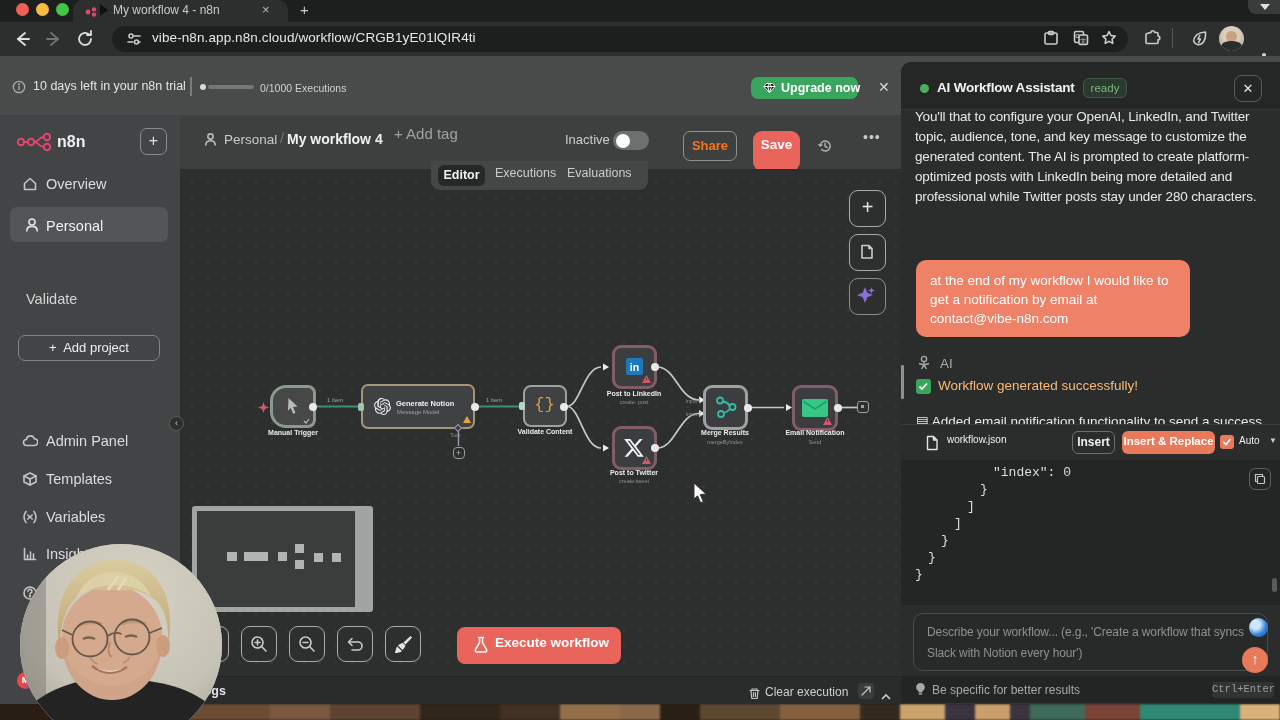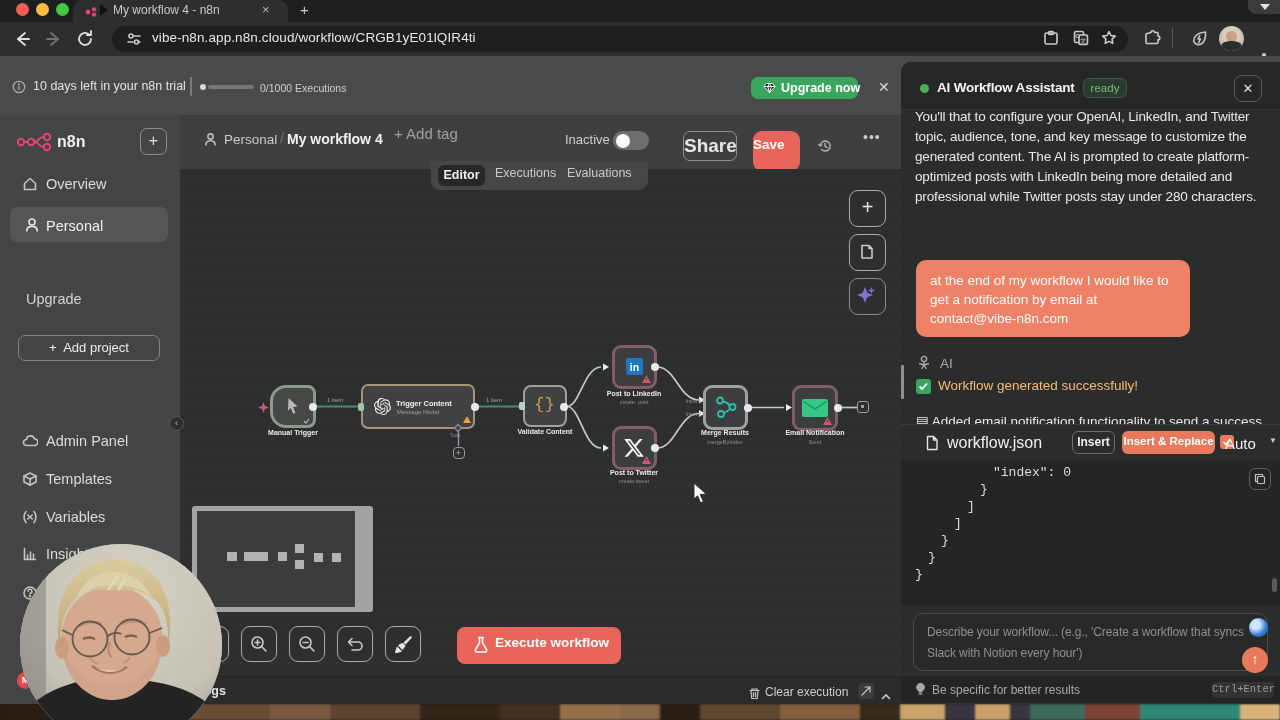--- a/index.html
+++ b/index.html
@@ -120,21 +120,21 @@
     <div class="abs" style="left:22px;top:61px;"><svg width="16" height="16" class="ico" style="stroke:#c3c4c4">
           <path d="M2.5 7.5 L8 2.5 L13.5 7.5 V13.5 H2.5z"></path>
         </svg></div>
     <div class="abs" style="left:46px;top:61px;color:#dcdddd;font-size:14.5px;">Overview</div>
     <div class="abs" style="left:10px;top:92px;width:158px;height:35px;background:#535556;border-radius:7px;"></div>
     <div class="abs" style="left:24px;top:102px;"><svg width="16" height="16" class="ico" style="stroke:#e3e4e4">
           <circle cx="8" cy="5" r="3"></circle>
           <path d="M2.8 14 c0-3 2.3-4.6 5.2-4.6 s5.2 1.6 5.2 4.6"></path>
         </svg></div>
     <div class="abs" style="left:46px;top:103px;color:#f0f1f1;font-size:14.5px;">Personal</div>
-    <div class="abs" style="left:26px;top:176px;color:#d3d4d4;font-size:14.5px;">Upgrade</div>
+    <div class="abs" style="left:26px;top:176px;color:#d3d4d4;font-size:14.5px;">Validate</div>
     <div class="abs" style="left:18px;top:220px;width:142px;height:26px;border:1px solid #828484;border-radius:7px;text-align:center;color:#eeefef;font-size:13px;line-height:24px;">+&nbsp; Add project</div>
     <div class="abs" style="left:22px;top:318px;"><svg width="16" height="16" class="ico" style="stroke:#c3c4c4">
           <path d="M4.5 12.5 a3 3 0 0 1 0 -6 a4 4 0 0 1 7.8 -.8 a2.8 2.8 0 0 1 .2 6.8z"></path>
         </svg></div>
     <div class="abs" style="left:46px;top:318px;color:#dcdddd;font-size:14.5px;">Admin Panel</div>
     <div class="abs" style="left:22px;top:356px;"><svg width="16" height="16" class="ico" style="stroke:#c3c4c4">
           <path d="M8 2 L14 5 L8 8 L2 5z"></path>
           <path d="M2 5v6l6 3 6-3V5"></path>
           <path d="M8 8v6"></path>
         </svg></div>
@@ -162,22 +162,22 @@
           <path d="M2.8 13 c0-2.8 2.1-4.3 4.7-4.3 s4.7 1.5 4.7 4.3"></path>
         </svg></div>
     <div class="abs" style="left:44px;top:17px;color:#c9caca;font-size:13.5px;">Personal</div>
     <div class="abs" style="left:100px;top:14px;color:#6f7171;font-size:15px;">/</div>
     <div class="abs" style="left:107px;top:16px;color:#f0f1f1;font-size:14px;font-weight:bold;">My workflow 4</div>
     <div class="abs" style="left:214px;top:10px;color:#a0a1a1;font-size:15px;">+ Add tag</div>
     <div class="abs" style="left:385px;top:17px;color:#cdcece;font-size:13px;">Inactive</div>
     <div class="abs" style="left:433px;top:16px;width:36px;height:19px;border-radius:10px;background:#6d6f70;">
       <div class="abs" style="left:2.5px;top:2.5px;width:14px;height:14px;border-radius:50%;background:#fdfdfd;"></div>
     </div>
-    <div class="abs" style="left:503px;top:16px;width:54px;height:30px;border:1px solid #8f9191;border-radius:7px;color:#e5e5e5;font-size:19px;font-weight:bold;text-align:center;line-height:28px;">Share</div>
-    <div class="abs" style="left:573px;top:16px;width:47px;height:40px;background:#e9645b;border-radius:9px;color:#fff;font-size:13.5px;font-weight:bold;line-height:28px;">Save</div>
+    <div class="abs" style="left:503px;top:16px;width:54px;height:30px;border:1px solid #8f9191;border-radius:7px;color:#f97316;font-size:13px;font-weight:bold;text-align:center;line-height:28px;">Share</div>
+    <div class="abs" style="left:573px;top:16px;width:47px;height:40px;background:#e9645b;border-radius:9px;color:#fff;font-size:13.5px;font-weight:bold;text-align:center;line-height:28px;">Save</div>
     <div class="abs" style="left:637px;top:23px;"><svg width="16" height="16" class="ico" style="stroke:#b0b1b1;stroke-width:1.4">
           <path d="M3.2 8 a5 5 0 1 1 1.4 3.5 M3.2 8 l-1.4-1.4 M3.2 8 l1.8-1"></path>
           <path d="M8 5.2 V8.2 L10.2 9.6"></path>
         </svg></div>
     <div class="abs" style="left:683px;top:14px;color:#c9caca;font-size:14px;letter-spacing:1px;">•••</div>
   </div>
 
   <div class="abs" id="canvas" style="left:180px;top:169px;width:721px;height:507px;background:#2d2e2e;
        background-image:radial-gradient(circle,#383939 1px,transparent 1.2px);background-size:16px 16px;background-position:4px 6px;">
   </div>
@@ -233,21 +233,21 @@
       </svg>
   </div>
   <div class="abs" style="left:308.5px;top:402.5px;width:8px;height:8px;border-radius:50%;background:#e8e9e9;"></div>
   <div class="abs" style="left:243px;top:429px;width:100px;text-align:center;color:#ececec;font-size:7px;font-weight:bold;">Manual Trigger</div>
   <div class="abs" style="left:327px;top:397px;color:#a3a4a4;font-size:6px;">1 item</div>
 
   <div class="abs" style="left:361px;top:384px;width:114px;height:45px;background:#3f4142;border:2.5px solid #a89478;border-radius:7px;">
     <svg width="17" height="17" style="position:absolute;left:11px;top:12px;" viewBox="0 0 24 24">
         <path fill="#ececec" d="M22.28 9.82a5.98 5.98 0 0 0-.52-4.91 6.05 6.05 0 0 0-6.51-2.9A6.07 6.07 0 0 0 4.98 4.18a5.98 5.98 0 0 0-4 2.9 6.05 6.05 0 0 0 .75 7.1 5.98 5.98 0 0 0 .51 4.91 6.05 6.05 0 0 0 6.51 2.9A5.98 5.98 0 0 0 13.26 24a6.06 6.06 0 0 0 5.77-4.21 5.99 5.99 0 0 0 4-2.9 6.06 6.06 0 0 0-.75-7.07zm-9.02 12.61a4.48 4.48 0 0 1-2.87-1.04l.14-.08 4.78-2.76a.79.79 0 0 0 .39-.68v-6.74l2.02 1.17a.07.07 0 0 1 .04.05v5.58a4.5 4.5 0 0 1-4.5 4.5zM3.6 18.3a4.47 4.47 0 0 1-.53-3.01l.14.09 4.78 2.76a.77.77 0 0 0 .78 0l5.84-3.37v2.33a.08.08 0 0 1-.03.06L9.74 19.95a4.5 4.5 0 0 1-6.14-1.65zM2.34 7.9a4.49 4.49 0 0 1 2.37-1.97v5.68a.77.77 0 0 0 .39.67l5.81 3.36-2.02 1.17a.08.08 0 0 1-.07 0L4 14.02A4.5 4.5 0 0 1 2.34 7.9zm16.6 3.86-5.83-3.39L15.12 7.2a.08.08 0 0 1 .07 0l4.83 2.79a4.49 4.49 0 0 1-.68 8.1v-5.68a.79.79 0 0 0-.4-.66zm2.01-3.02-.14-.09-4.77-2.79a.78.78 0 0 0-.79 0L9.41 9.23V6.9a.07.07 0 0 1 .03-.06l4.83-2.79a4.5 4.5 0 0 1 6.68 4.66zm-12.1 3.99-2.02-1.16a.08.08 0 0 1-.04-.06V5.93a4.5 4.5 0 0 1 7.38-3.45l-.14.08L9.25 5.32a.79.79 0 0 0-.39.68zm1.1-2.37 2.6-1.5 2.6 1.5v3l-2.6 1.5-2.6-1.5z"></path>
       </svg>
-    <div class="abs" style="left:33px;top:13px;color:#f0f1f1;font-size:7.5px;font-weight:bold;white-space:nowrap;">Trigger Content</div>
+    <div class="abs" style="left:33px;top:13px;color:#f0f1f1;font-size:7.5px;font-weight:bold;white-space:nowrap;">Generate Notion</div>
     <div class="abs" style="left:34px;top:23px;color:#9fa0a0;font-size:6px;white-space:nowrap;">Message Model</div>
     <svg width="8" height="7" style="position:absolute;left:100px;top:30px;">
         <path d="M4 0 L8 7 H0z" fill="#e8a33d"></path>
       </svg>
   </div>
   <div class="abs" style="left:358px;top:403px;width:6px;height:8px;border-radius:2px;background:#9fc4ae;"></div>
   <div class="abs" style="left:471px;top:402.5px;width:8px;height:8px;border-radius:50%;background:#e8e9e9;"></div>
   <div class="abs" style="left:455px;top:425px;width:6px;height:6px;background:#3f4142;border:1.3px solid #9a9bb0;transform:rotate(45deg);"></div>
   <div class="abs" style="left:450px;top:433px;color:#8a8b8b;font-size:4.5px;">Tools</div>
   <div class="abs" style="left:452.5px;top:447px;width:12px;height:12px;border-radius:4px;border:1.3px solid #9a9b9b;color:#b5b6b6;font-size:9px;text-align:center;line-height:10px;background:#2d2e2e;">+</div>
@@ -416,29 +416,29 @@
       </div>
     <div class="abs" style="left:37px;top:316px;color:#fdba74;font-size:13.5px;">Workflow generated successfully!</div>
 
     <div class="abs" style="left:15px;top:351px;width:352px;color:#e8e9e9;font-size:13.5px;white-space:nowrap;overflow:hidden;">▤ Added email notification functionality to send a success</div>
 
     <div class="abs" style="left:0;top:362px;width:379px;height:181px;background:#242525;border-top:1px solid #3a3b3b;">
       <div class="abs" style="left:0;top:0;width:379px;height:35px;background:#2b2c2c;">
         <svg width="14" height="16" style="position:absolute;left:24px;top:10px;" fill="none" stroke="#e3e4e4" stroke-width="1.4" stroke-linejoin="round">
             <path d="M2.5 1.5 h6 l3.5 3.5 v9.5 h-9.5z M8.5 1.5 v3.5 h3.5"></path>
           </svg>
-        <div class="abs" style="left:46px;top:9px;color:#f0f1f1;font-size:16px;">workflow.json</div>
+        <div class="abs" style="left:46px;top:9px;color:#f0f1f1;font-size:10px;">workflow.json</div>
         <div class="abs" style="left:171px;top:6px;width:43px;height:23px;border:1px solid #6d6e6e;border-radius:6px;color:#f0f1f1;font-size:12px;font-weight:bold;text-align:center;line-height:21px;">Insert</div>
         <div class="abs" style="left:221px;top:6px;width:93px;height:23px;background:#e8795a;border-radius:6px;color:#fff;font-size:11.5px;font-weight:bold;text-align:center;line-height:21px;white-space:nowrap;">Insert &amp; Replace</div>
         <div class="abs" style="left:319px;top:10px;width:14px;height:14px;background:#e8795a;border-radius:3px;">
             <svg width="10" height="10" style="position:absolute;left:2px;top:2px;">
               <path d="M1.5 5 L4 7.5 L8.5 2" stroke="#fff" stroke-width="1.6" fill="none"></path>
             </svg>
           </div>
-        <div class="abs" style="left:324px;top:10px;color:#f0f1f1;font-size:15px;">Auto</div>
+        <div class="abs" style="left:338px;top:10px;color:#f0f1f1;font-size:10px;">Auto</div>
         <div class="abs" style="left:368px;top:11px;color:#c9caca;font-size:8px;">▼</div>
       </div>
       <div class="abs" style="left:0;top:35px;width:379px;height:146px;font-family:'Liberation Mono',monospace;font-size:13px;color:#dcdddd;">
         <div class="abs" style="left:92px;top:5px;">"index": 0</div>
         <div class="abs" style="left:79px;top:22px;">}</div>
         <div class="abs" style="left:66px;top:39px;">]</div>
         <div class="abs" style="left:53px;top:56px;">]</div>
         <div class="abs" style="left:40px;top:73px;">}</div>
         <div class="abs" style="left:27px;top:90px;">}</div>
         <div class="abs" style="left:14px;top:107px;">}</div>

